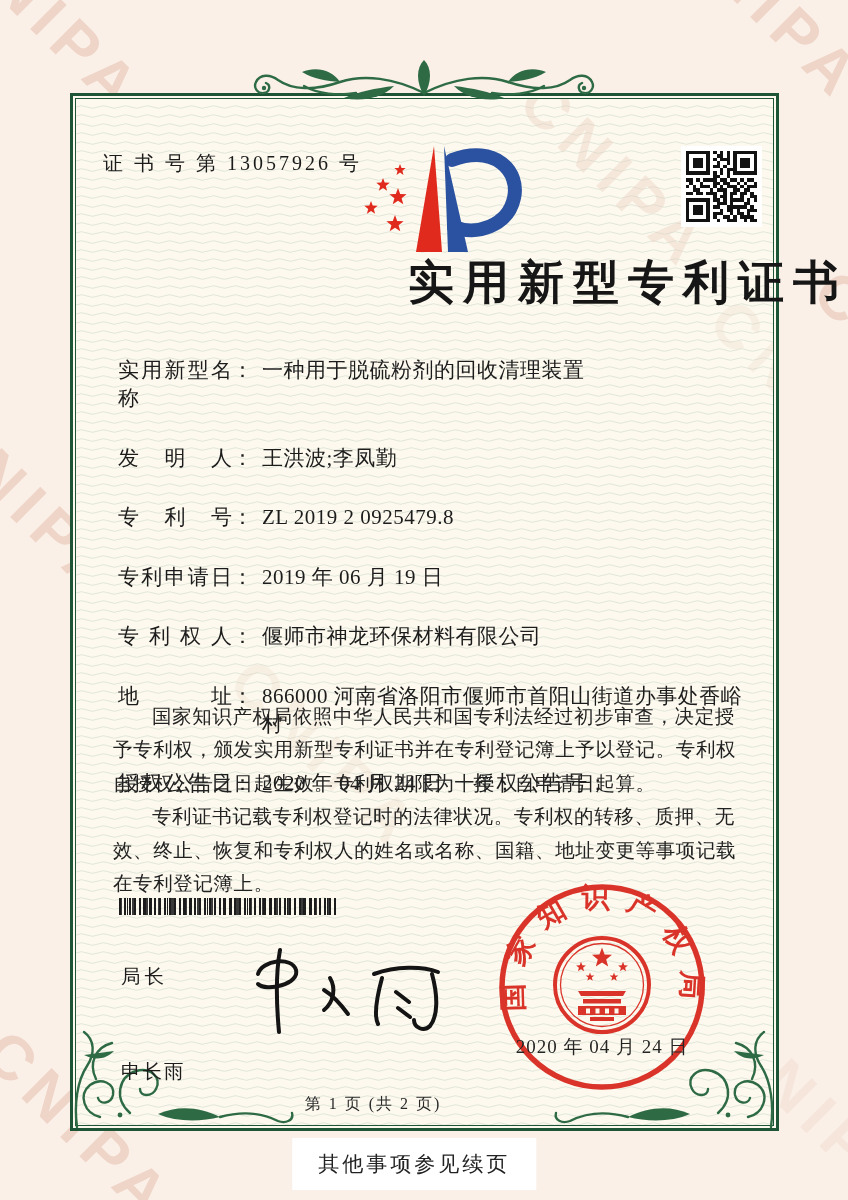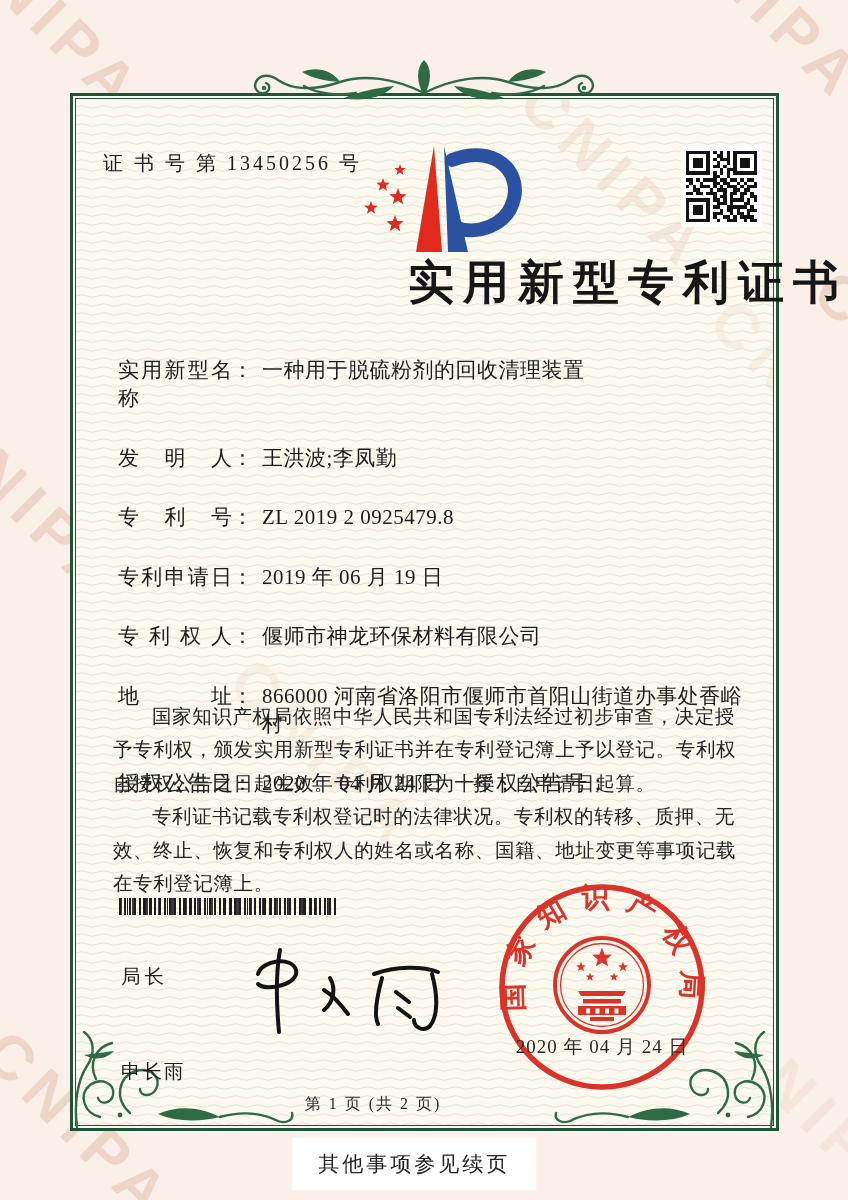--- a/index.html
+++ b/index.html
@@ -263,21 +263,21 @@
     <path d="M7,106 C4,84 7,60 17,45 C25,33 25,19 14,11"></path>
     <path d="M30,96 C14,92 8,74 20,64 C31,56 45,62 43,74 C41,83 30,84 28,77"></path>
     <path d="M60,92 C44,78 48,56 66,50 C80,46 92,56 86,68 C82,76 70,76 70,68"></path>
     <path d="M26,58 C18,42 26,26 42,22"></path>
     <path d="M14,34 C26,40 36,38 44,30" class="fl"></path>
     <path d="M88,93 C108,84 130,86 150,96 C130,101 106,101 88,93 Z" class="fl"></path>
     <path d="M150,96 C172,90 192,92 208,100 C216,103 224,99 222,92"></path>
     <circle cx="50" cy="94" r="2.4" class="fl"></circle>
   </svg>
 
-  <div class="cert-no">证 书 号 第 13450256 号</div>
+  <div class="cert-no">证 书 号 第 13057926 号</div>
 
   <svg class="logo" width="178" height="122" viewBox="0 0 178 122">
     <path d="M104 26 C148 10 172 38 166 64 C160 92 128 102 106 93" stroke="#2b52a0" stroke-width="14" fill="none" stroke-linecap="round"></path>
     <polygon points="86,12 94,118 68,118" fill="#e02a1d"></polygon>
     <polygon points="96,12 120,118 100,118" fill="#2b52a0"></polygon>
     <g fill="#e02a1d">
       <polygon points="52.0,30.0 53.5,34.0 57.7,34.1 54.4,36.8 55.5,40.9 52.0,38.5 48.5,40.9 49.6,36.8 46.3,34.1 50.5,34.0"></polygon>
       <polygon points="35.0,44.0 36.7,48.6 41.7,48.8 37.8,51.9 39.1,56.7 35.0,53.9 30.9,56.7 32.2,51.9 28.3,48.8 33.3,48.6"></polygon>
       <polygon points="50.0,54.0 52.2,59.9 58.6,60.2 53.6,64.2 55.3,70.3 50.0,66.8 44.7,70.3 46.4,64.2 41.4,60.2 47.8,59.9"></polygon>
       <polygon points="23.0,67.0 24.7,71.6 29.7,71.8 25.8,74.9 27.1,79.7 23.0,76.9 18.9,79.7 20.2,74.9 16.3,71.8 21.3,71.6"></polygon>

